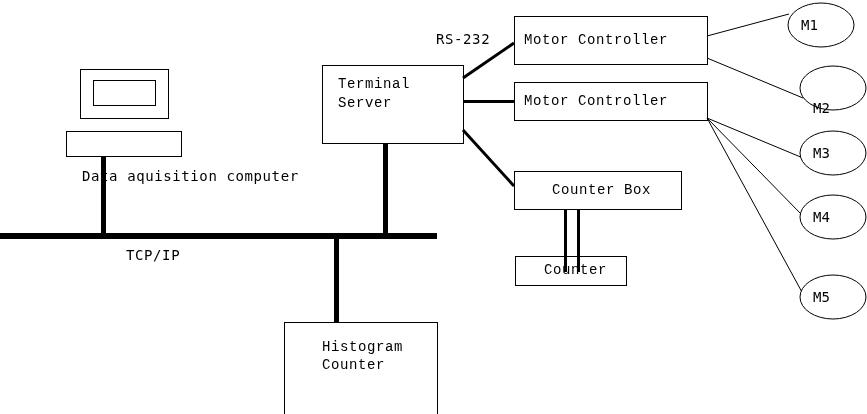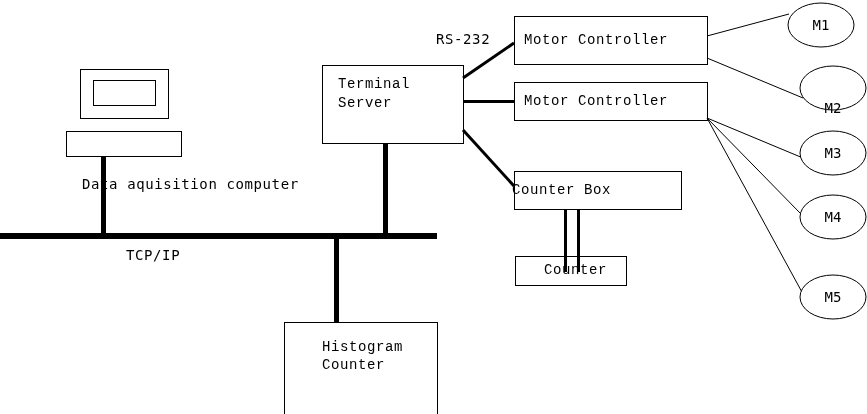--- a/index.html
+++ b/index.html
@@ -42,21 +42,21 @@
     color: #000000;
     white-space: pre;
     letter-spacing: 0.6px;
   }
   .ellipse-label {
     position: absolute;
     font-family: "DejaVu Sans Mono", "Liberation Mono", monospace;
     font-size: 14px;
     color: #000000;
     white-space: pre;
-    text-align: center;
+    text-align: left;
   }
 </style>
 </head>
 <body>
 
 <div id="diagram-root">
 
   <svg id="vector-layer" viewBox="0 0 867 414" xmlns="http://www.w3.org/2000/svg">
 
     <rect x="80.5" y="69.5" width="88" height="49" fill="#ffffff" stroke="#000000" stroke-width="1"></rect>
@@ -108,28 +108,28 @@
     <rect x="516.5" y="273.5" width="109" height="11" fill="#ffffff" stroke="none"></rect>
   </svg>
 
   <div class="node-label" style="left:338px; top:75px;">Terminal</div>
   <div class="node-label" style="left:338px; top:94px;">Server</div>
 
   <div class="node-label" style="left:524px; top:31px;">Motor Controller</div>
 
   <div class="node-label" style="left:524px; top:92px;">Motor Controller</div>
 
-  <div class="node-label" style="left:512px; top:181px;">Counter Box</div>
+  <div class="node-label" style="left:552px; top:181px;">Counter Box</div>
 
   <div class="node-label" style="left:544px; top:261px;">Counter</div>
 
   <div class="node-label" style="left:322px; top:338px;text-align:right;">Histogram</div>
   <div class="node-label" style="left:322px; top:356px;">Counter</div>
 
-  <div class="free-label" style="left:66px; top:176px;padding-left:16px;">Data aquisition computer</div>
+  <div class="free-label" style="left:66px; top:168px;padding-left:16px;">Data aquisition computer</div>
 
   <div class="free-label" style="left:436px; top:31px;">RS-232</div>
 
   <div class="free-label" style="left:126px; top:247px;">TCP/IP</div>
 
   <div class="ellipse-label" style="left:801px; top:17px; width:40px;">M1</div>
   <div class="ellipse-label" style="left:813px; top:80px; width:40px;margin-top:20px;">M2</div>
   <div class="ellipse-label" style="left:813px; top:145px; width:40px;">M3</div>
   <div class="ellipse-label" style="left:813px; top:209px; width:40px;">M4</div>
   <div class="ellipse-label" style="left:813px; top:289px; width:40px;">M5</div>

